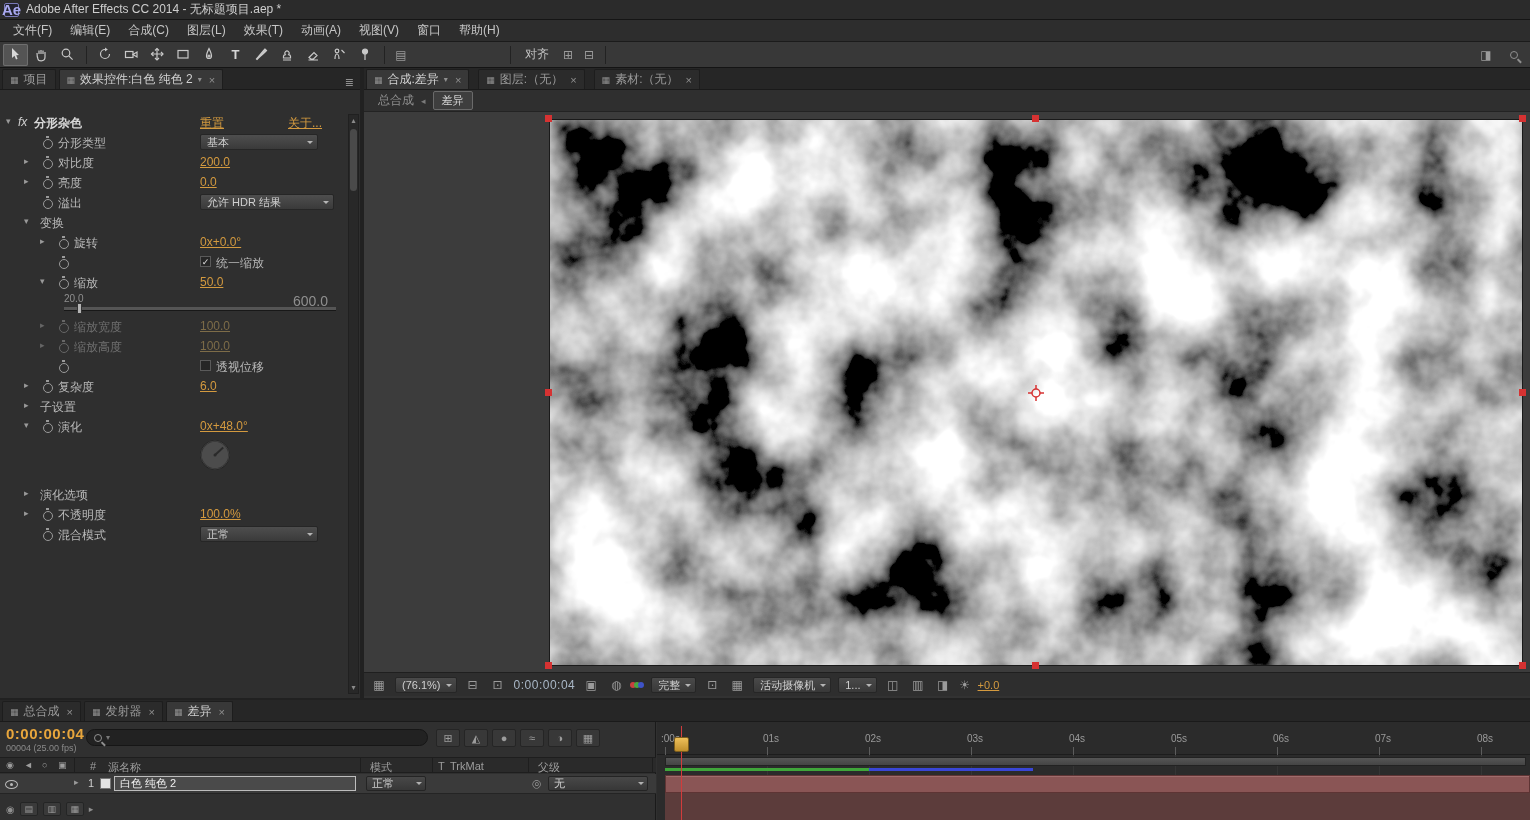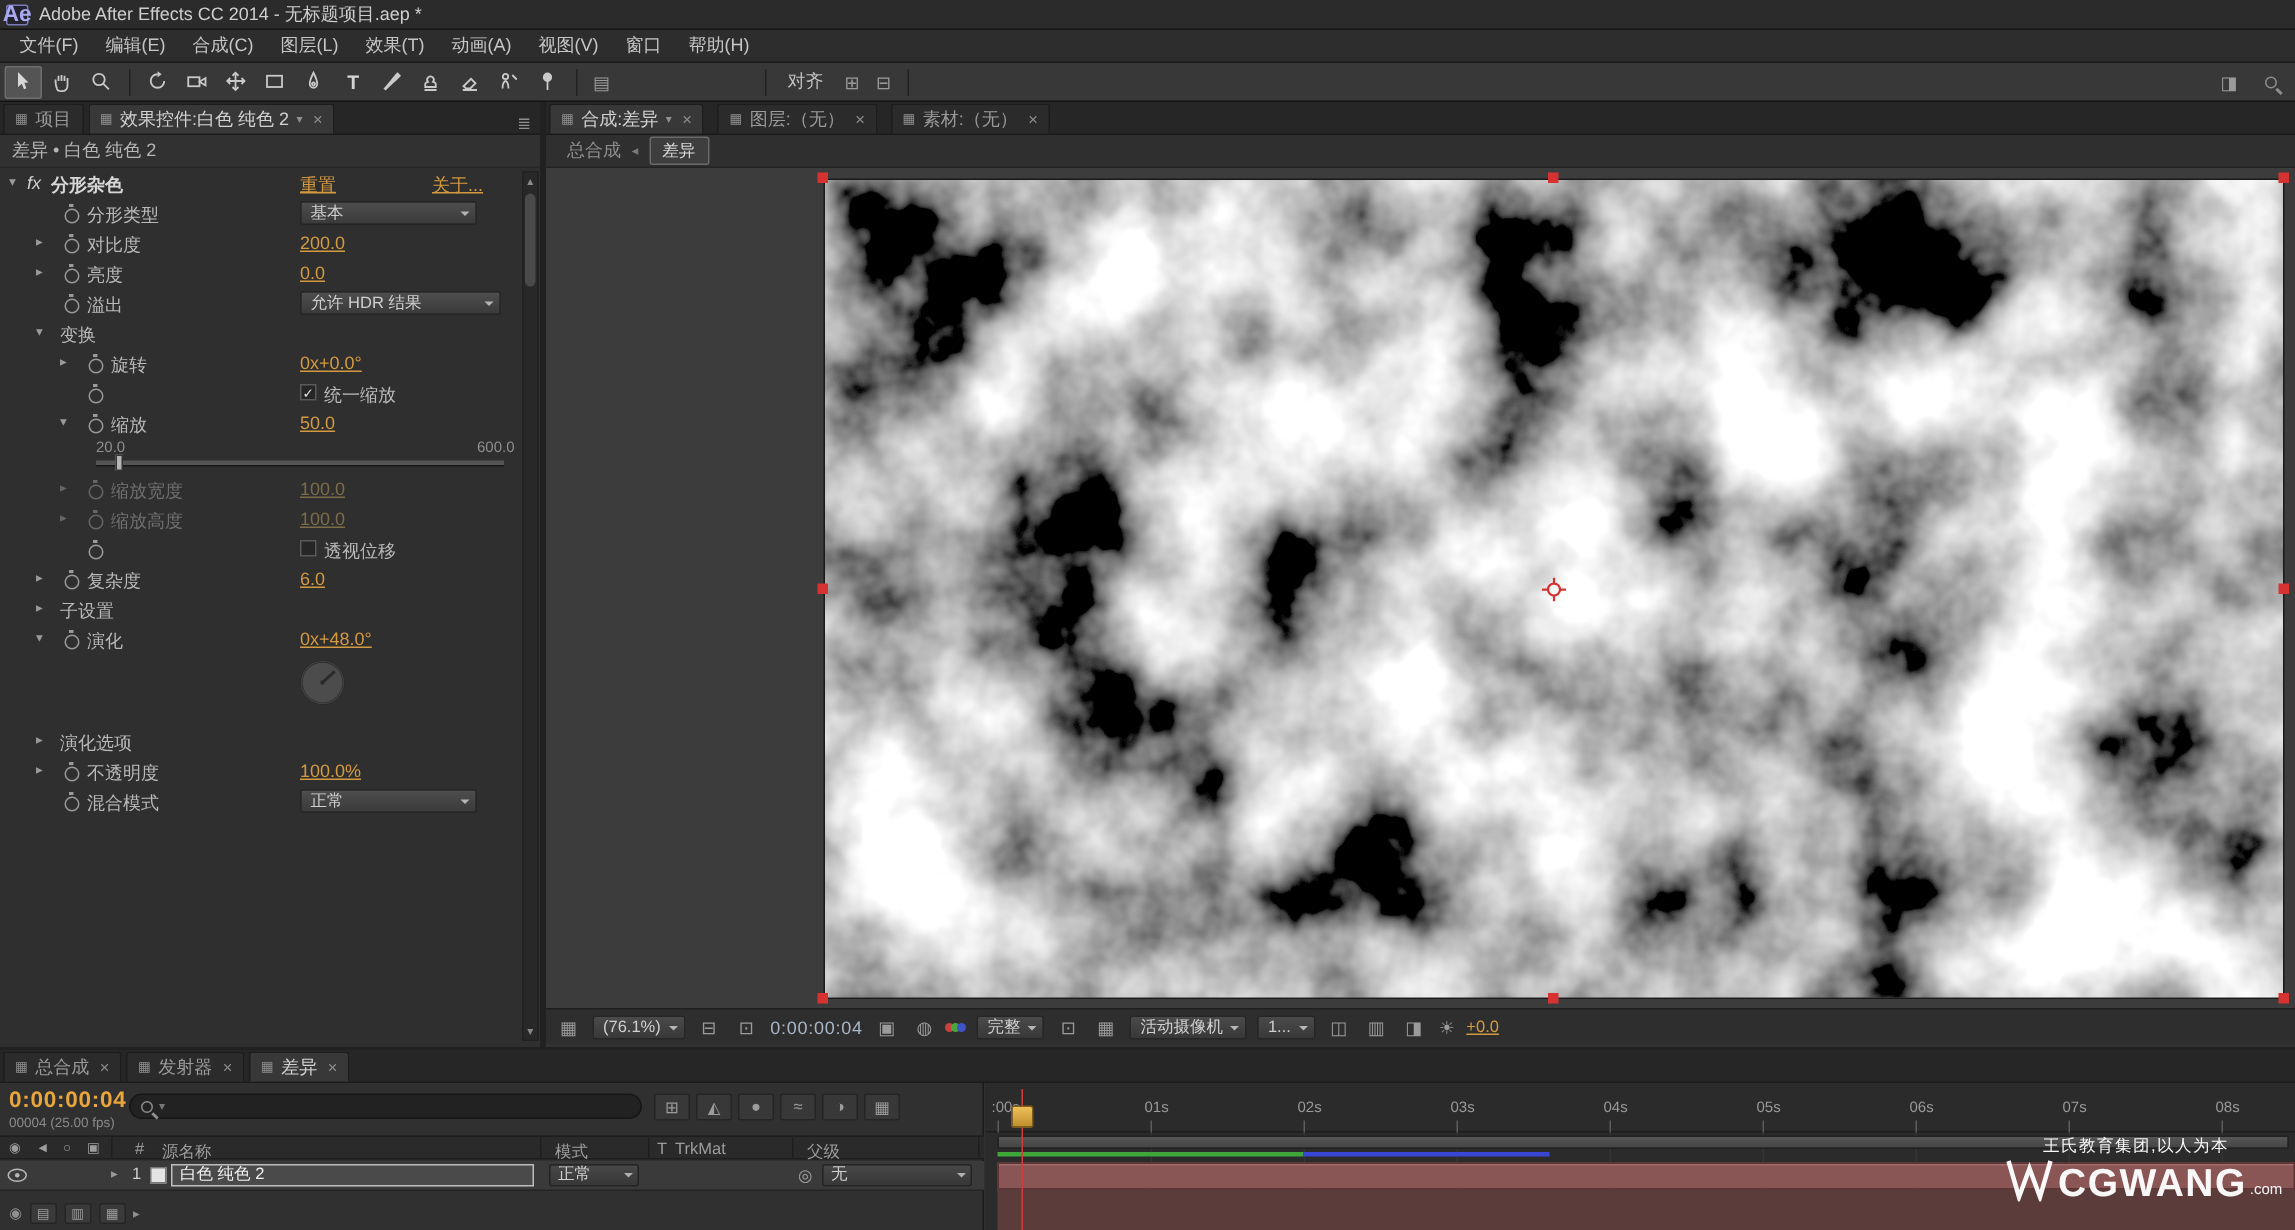--- a/index.html
+++ b/index.html
@@ -230,21 +230,20 @@
         <span>项目</span>
       </span>
       <span class="ptab active">
         <span class="tico">▦</span>
         <span>效果控件:白色 纯色 2</span>
         <span class="caret">▾</span>
         <span class="x">×</span>
       </span>
       <span class="pmenu">≣</span>
     </div>
-    <div class="ec-context">差异 • 白色 纯色 2</div>
 
     <div class="ec-body">
 
       <div class="ec-row">
         <span class="tw" style="left:6px">▾</span>
         <span class="lbl" style="left:18px;font-style:italic;color:#cfcfcf">fx</span>
         <span class="lbl bold" style="left:34px">分形杂色</span>
         <span class="val" style="left:200px">重置</span>
         <span class="val" style="left:288px">关于...</span>
       </div>
@@ -297,21 +296,21 @@
 
       <div class="ec-row">
         <span class="tw" style="left:40px">▾</span>
         <span class="sw" style="left:58px"></span>
         <span class="lbl" style="left:74px">缩放</span>
         <span class="val" style="left:200px">50.0</span>
       </div>
 
       <div class="ec-row" style="height:24px">
         <span style="position:absolute;left:64px;top:1px;font-size:10px;color:#8f8f8f">20.0</span>
-        <span style="position:absolute;left:247px;top:1px;width:96px;text-align:right;font-size:10px;color:#8f8f8f">600.0</span>
+        <span style="position:absolute;left:232px;top:1px;width:96px;text-align:right;font-size:14px;color:#8f8f8f">600.0</span>
         <div class="slider-track" style="left:64px;width:272px;top:15px">
           <div class="slider-handle" style="left:13px"></div>
         </div>
       </div>
 
       <div class="ec-row">
         <span class="tw" style="left:40px;color:#666">▸</span>
         <span class="sw off" style="left:58px"></span>
         <span class="lbl off" style="left:74px">缩放宽度</span>
         <span class="val off" style="left:200px">100.0</span>
@@ -572,24 +571,14 @@
         <div class="cache-g" style="left:8px;width:204px"></div>
         <div class="cache-b" style="left:212px;width:164px"></div>
         <div class="layerbar"></div>
         <div class="dimband"></div>
         <div class="playline" style="left:24px"></div>
         <div class="cti" style="left:17px"></div>
       </div>
     </div>
   </div>
 
-  <div class="watermark">
-    <div class="wm-top">王氏教育集团,以人为本</div>
-    <div class="wm-row">
-      <svg width="34" height="30" style="margin-right:2px">
-        <polyline points="3,3 10,27 17,8 24,27 31,3" fill="none" stroke="#ffffff" stroke-width="3"></polyline>
-      </svg>
-      <span class="wm-brand">CGWANG</span>
-      <span class="wm-tld">.com</span>
-    </div>
-  </div>
 
 </div>
 
 </body></html>

